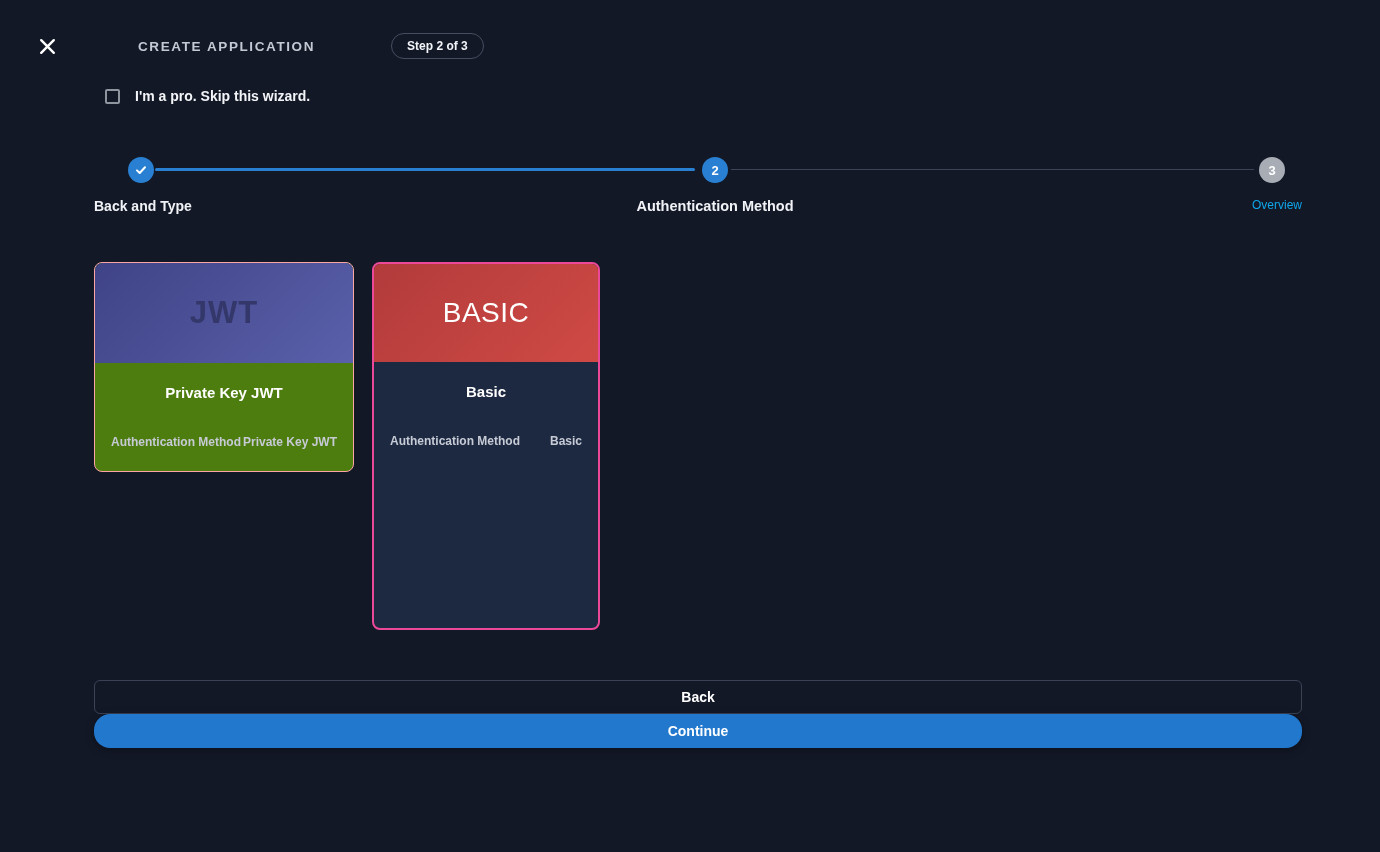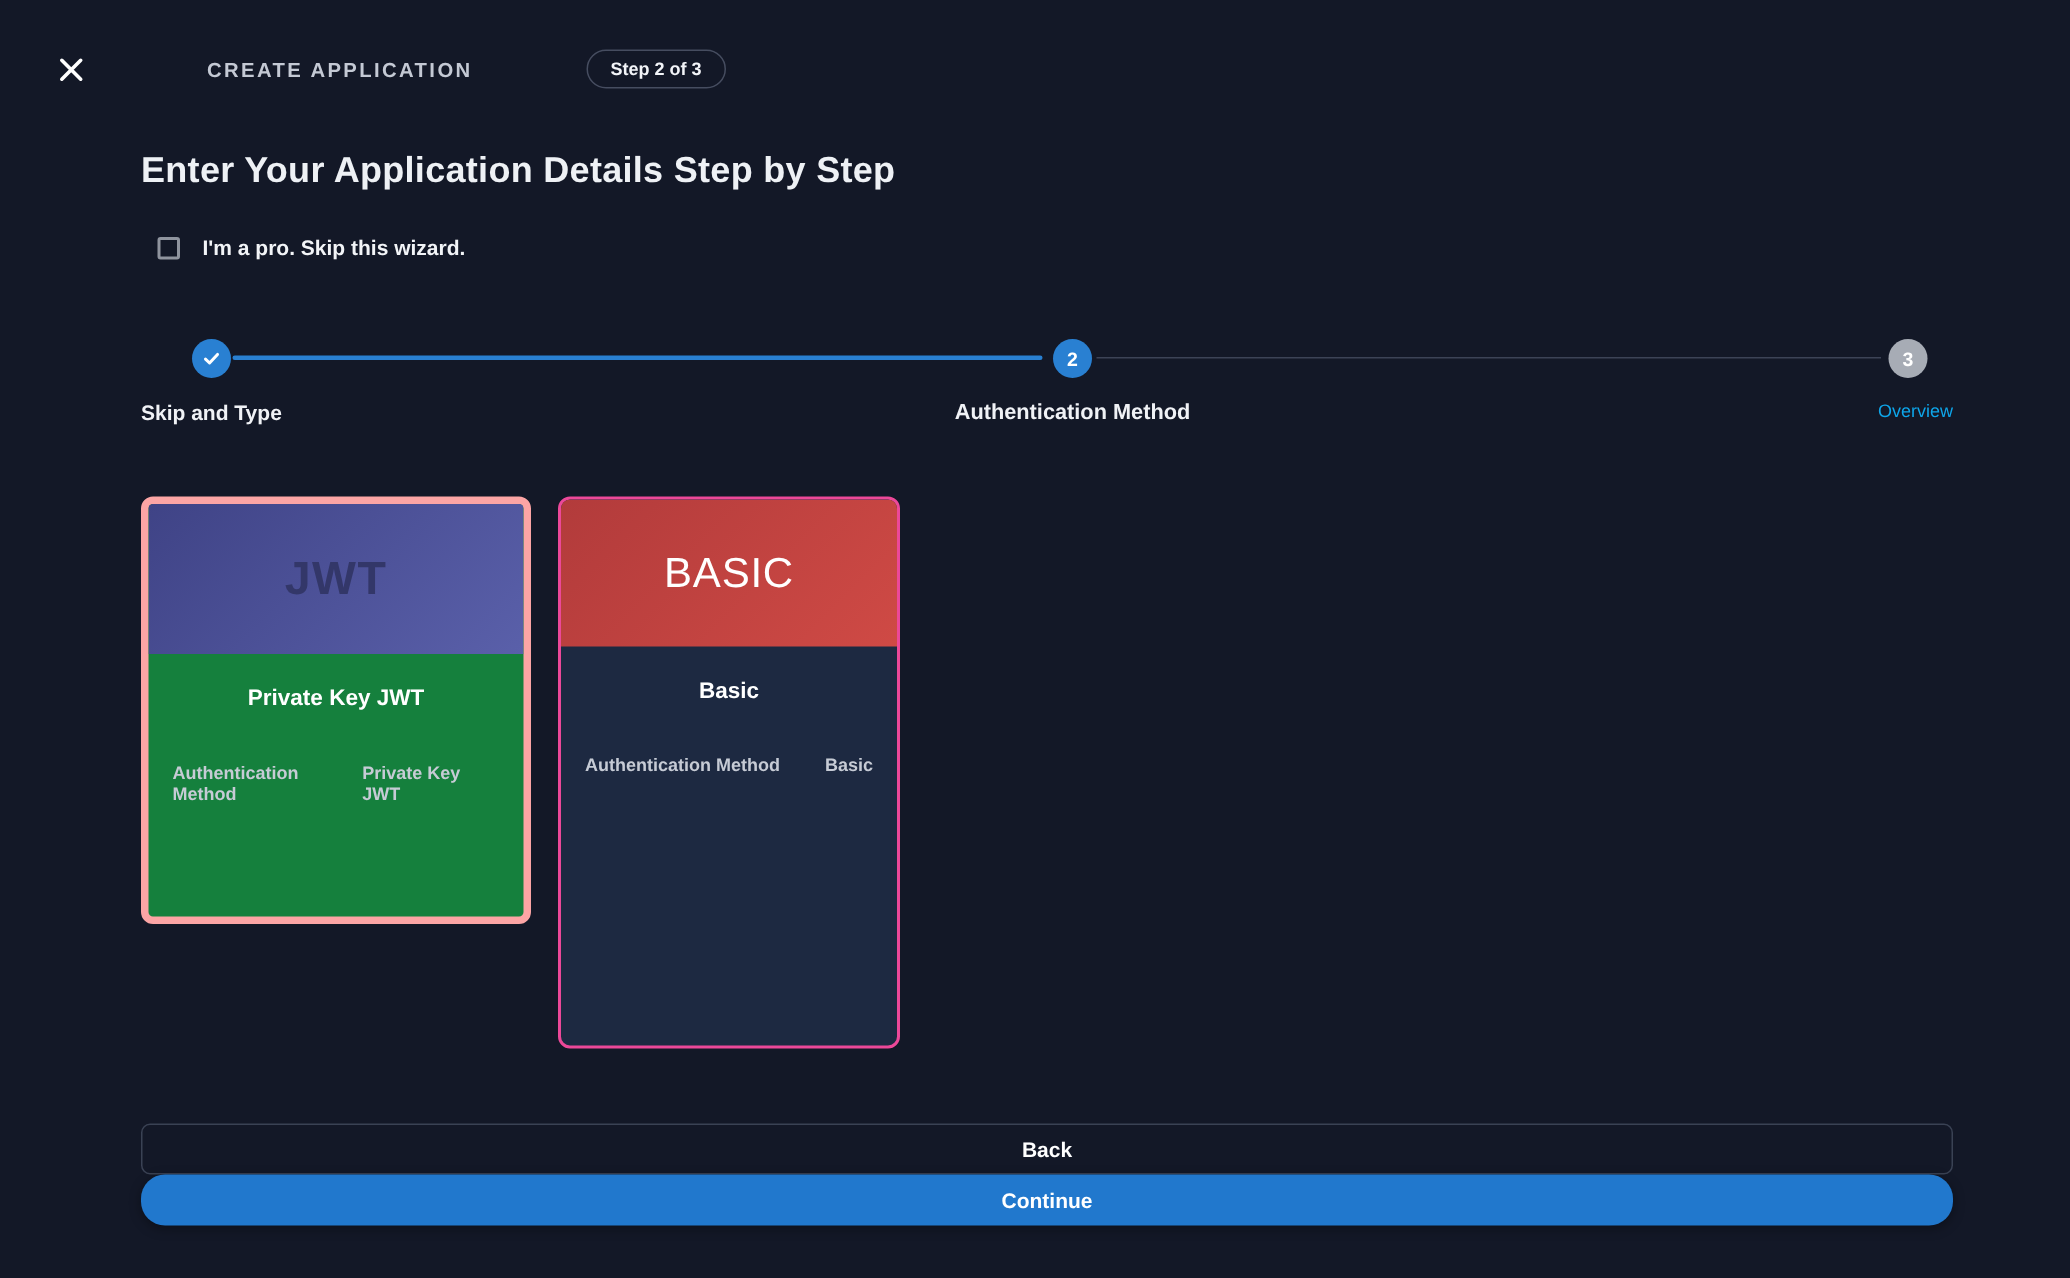--- a/index.html
+++ b/index.html
@@ -58,22 +58,22 @@
   .line-done { left:61px; width:540px; top:11px; height:3px; background:#2980d2; border-radius:2px; }
   .line-todo { left:637px; width:523px; top:12px; height:1px; background:#3c4356; }
   .step-label { position:absolute; top:41px; font-size:14px; color:#f0f2f6; }
   .step-label.l1 { left:0; font-weight:600; }
   .step-label.l2 { left:621px; transform:translateX(-50%); font-weight:600; font-size:14.5px; }
   .step-label.l3 { right:0; color:#0ea5e9; font-weight:400; font-size:12px; }
 
   
   .cards { display:flex; gap:18px; margin-top:33px; align-items:stretch; }
   .card {
-    width:260px; height:285px; border-radius:8px;
-    background:#15803d; border:5px solid #fca5a5;
+    width:260px; height:210px; border-radius:8px;
+    background:#4d7c0f; border:1px solid #fca5a5;
     overflow:hidden; cursor:pointer;
   }
   .card.selected {
     width:228px; height:368px;
     background:#1d2941; border:2px solid #ec4899;
   }
   .banner {
     height:100px; display:flex; align-items:center; justify-content:center;
   }
   .banner-jwt {
@@ -120,40 +120,39 @@
       <svg width="19" height="19" viewBox="0 0 19 19">
         <path d="M3.2 3.2 L15.8 15.8 M15.8 3.2 L3.2 15.8" stroke="#ffffff" stroke-width="2.4" stroke-linecap="round"></path>
       </svg>
     </button>
     <div class="topbar-title">CREATE APPLICATION</div>
     <div class="step-badge">Step 2 of 3</div>
   </header>
 
   <main class="content">
 
-    <h1 class="page-heading">Enter Your Application Details Step by Step</h1>
 
     <label class="skip-row">
       <span class="checkbox"></span>
       <span class="skip-label">I'm a pro. Skip this wizard.</span>
     </label>
 
     <div class="stepper">
       <div class="line line-done"></div>
       <div class="line line-todo"></div>
 
       <div class="step-circle done">
         <svg width="14" height="14" viewBox="0 0 14 14">
           <path d="M3 7.4 L5.7 10 L11 4.3" stroke="#ffffff" stroke-width="2" fill="none" stroke-linecap="round" stroke-linejoin="round"></path>
         </svg>
       </div>
       <div class="step-circle active">2</div>
       <div class="step-circle todo">3</div>
 
-      <div class="step-label l1">Skip and Type</div>
+      <div class="step-label l1">Back and Type</div>
       <div class="step-label l2">Authentication Method</div>
       <div class="step-label l3">Overview</div>
     </div>
 
     <div class="cards">
 
       <div class="card">
         <div class="banner banner-jwt">
           <span>JWT</span>
         </div>

